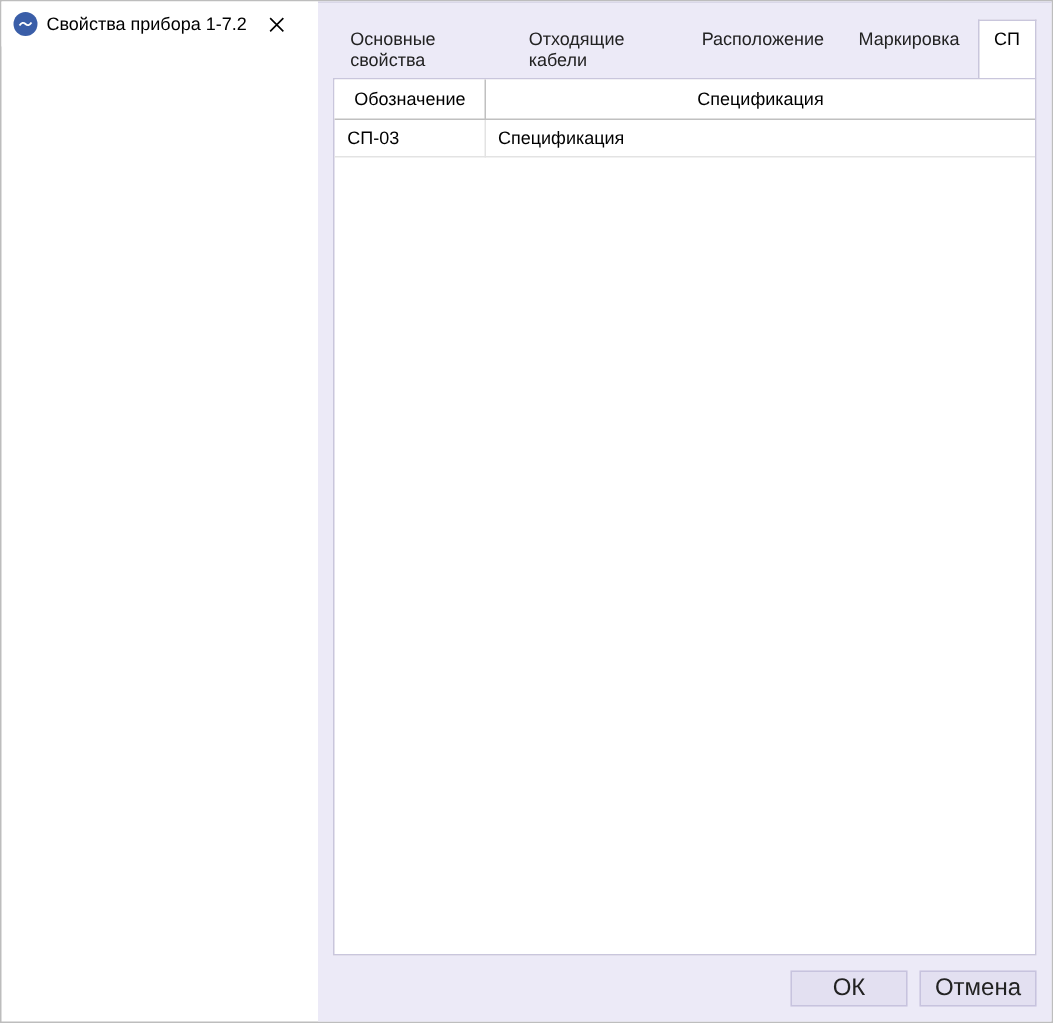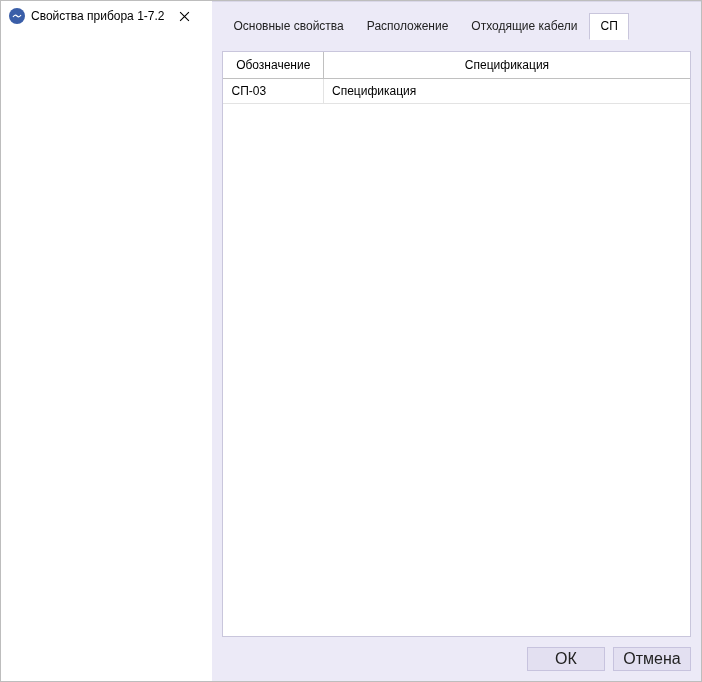--- a/index.html
+++ b/index.html
@@ -54,21 +54,21 @@
     border-top: 1px solid #d9d7e8;
     padding: 10px;
     display: flex;
     flex-direction: column;
   }
 
   
   .tabstrip {
     display: flex;
     gap: 1px;
-    margin-bottom: 12px;
+    margin-bottom: 0;
   }
   .tab {
     padding: 5px 10px 6px 10px;
     font-size: 12px;
     color: #222;
     cursor: pointer;
     background: transparent;
     border: 1px solid transparent;
     border-bottom: none;
     position: relative;
@@ -151,22 +151,23 @@
       <svg viewBox="0 0 10 10">
           <path d="M1 1 L9 9 M9 1 L1 9" stroke="#000" stroke-width="1"></path>
         </svg>
     </span>
   </div>
 
   <div class="client">
 
     <div class="tabstrip">
       <div class="tab">Основные свойства</div>
+      <div class="tab">Отходящие кабели</div>
       <div class="tab">Расположение</div>
-      <div class="tab">Отходящие кабели</div>
+      <div class="tab">Маркировка</div>
       <div class="tab active">СП</div>
     </div>
 
     <div class="panel">
       <table class="table">
         <thead>
           <tr>
             <th>Обозначение</th>
             <th>Спецификация</th>
           </tr>

